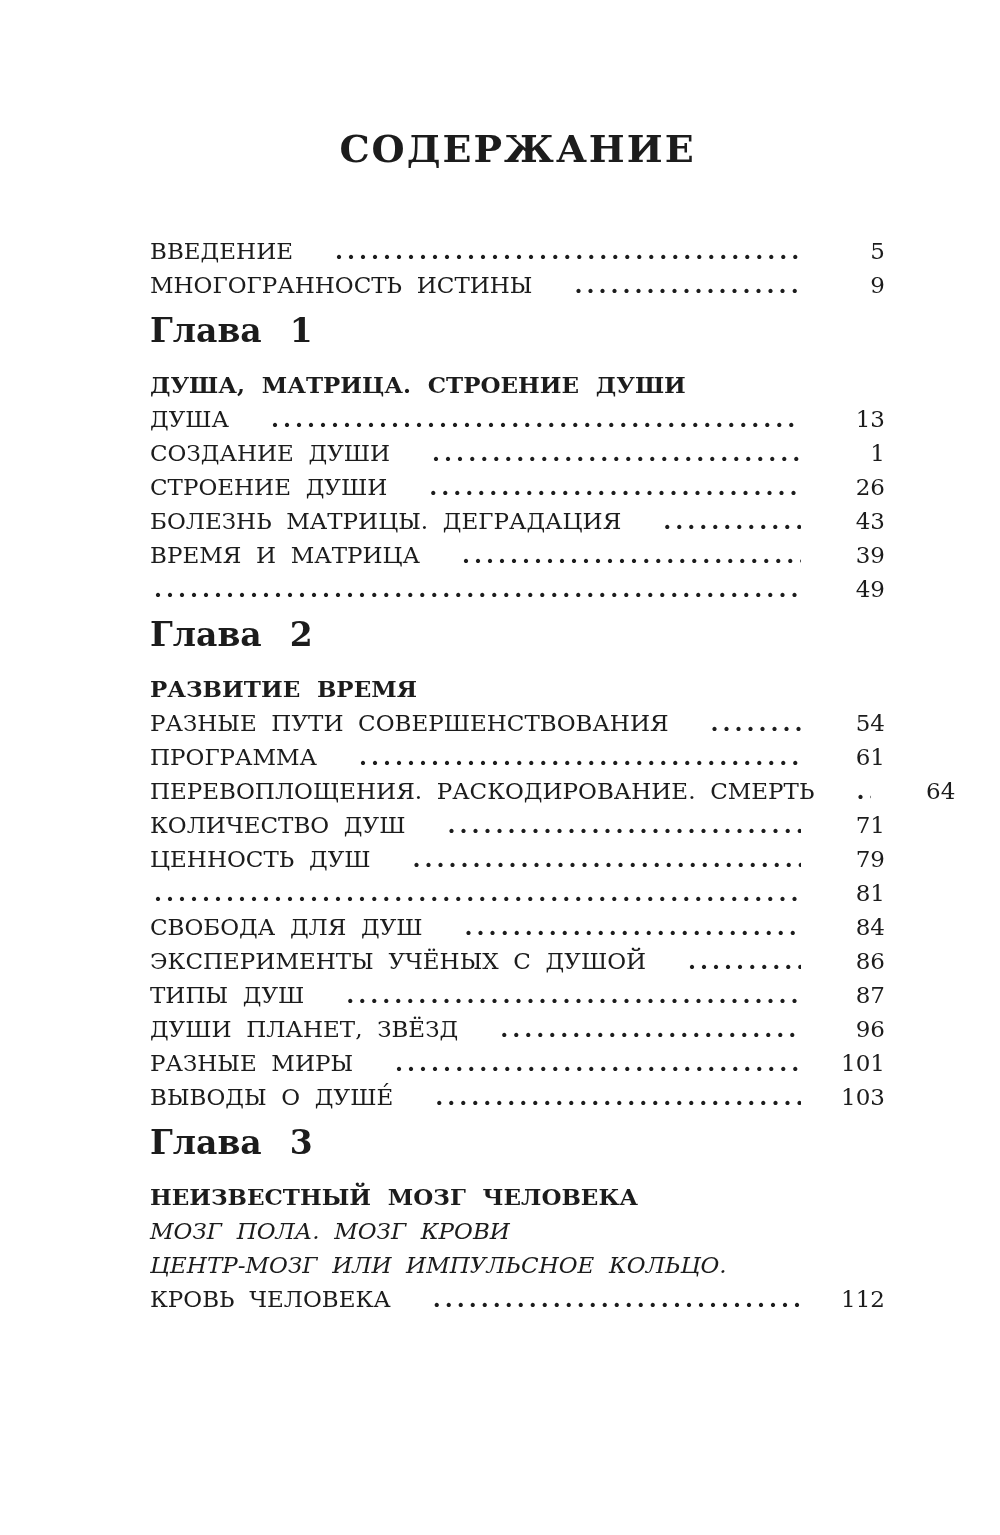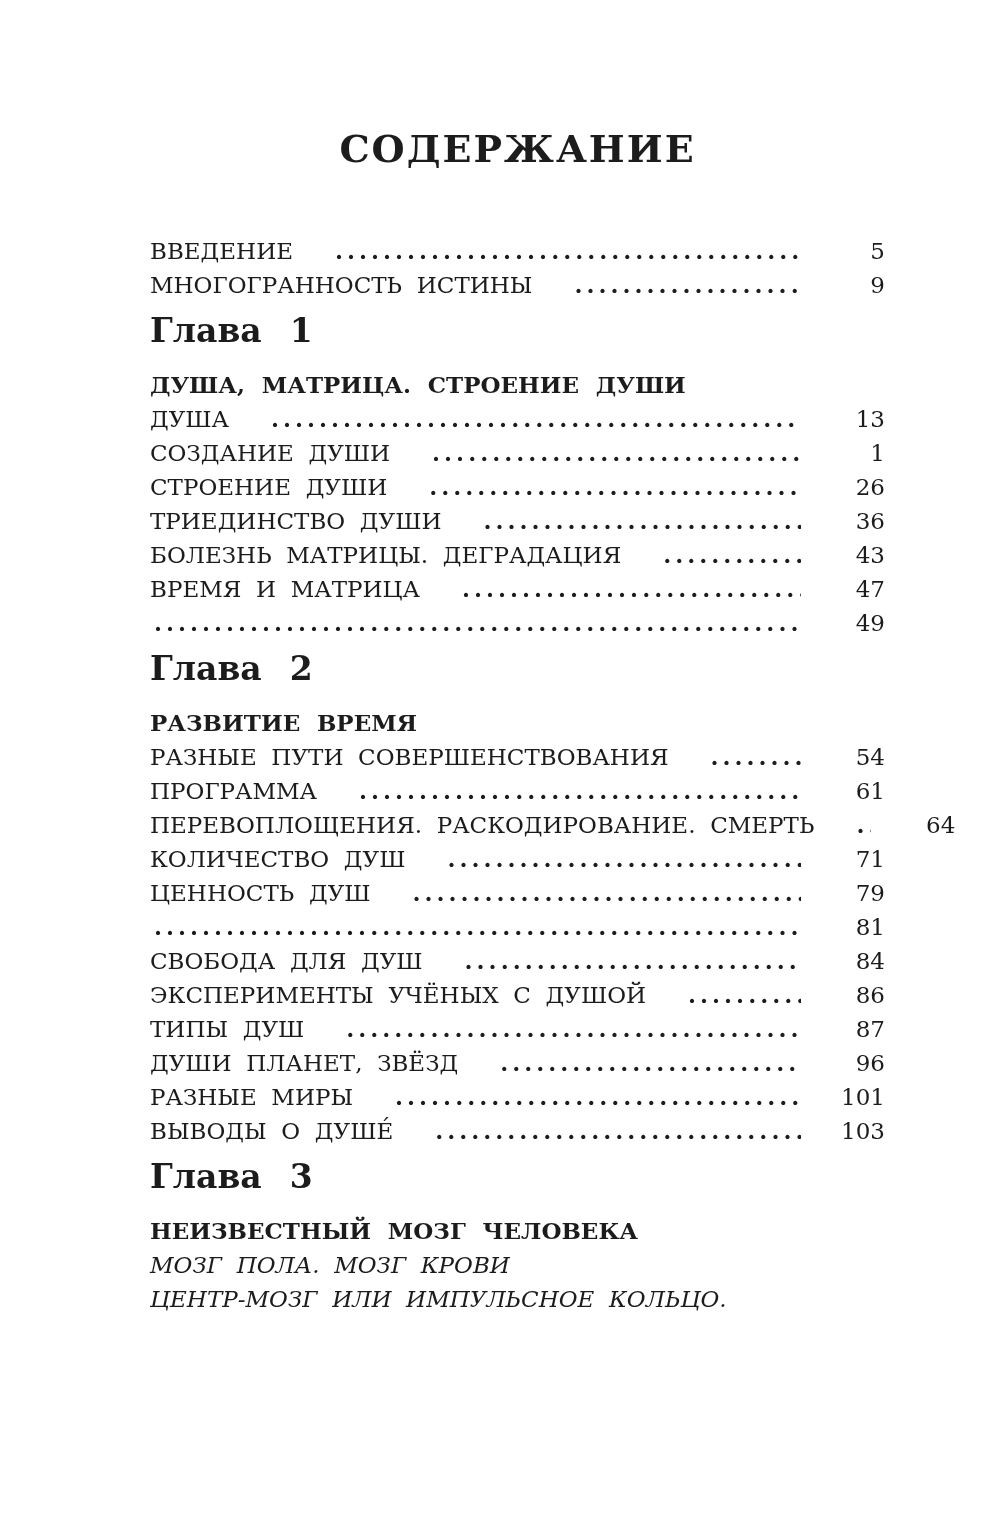--- a/index.html
+++ b/index.html
@@ -114,33 +114,28 @@
       <span class="label">СОЗДАНИЕ ДУШИ</span>
       <span class="dots"></span>
       <span class="pg">1</span>
     </div>
     <div class="row">
       <span class="label">СТРОЕНИЕ ДУШИ</span>
       <span class="dots"></span>
       <span class="pg">26</span>
     </div>
     <div class="row">
-      <span class="label">ТРИЕДИНСТВО ДУШИ</span>
-      <span class="dots"></span>
-      <span class="pg">36</span>
-    </div>
-    <div class="row">
       <span class="label">БОЛЕЗНЬ МАТРИЦЫ. ДЕГРАДАЦИЯ</span>
       <span class="dots"></span>
       <span class="pg">43</span>
     </div>
     <div class="row">
       <span class="label">ВРЕМЯ И МАТРИЦА</span>
       <span class="dots"></span>
-      <span class="pg">47</span>
+      <span class="pg">39</span>
     </div>
     <div class="row">
       <span class="dots"></span>
       <span class="pg">49</span>
     </div>
 
     <div class="chapter-heading">Глава 2</div>
     <div class="chapter-subtitle">РАЗВИТИЕ ВРЕМЯ</div>
     <div class="row">
       <span class="label">РАЗНЫЕ ПУТИ СОВЕРШЕНСТВОВАНИЯ</span>

